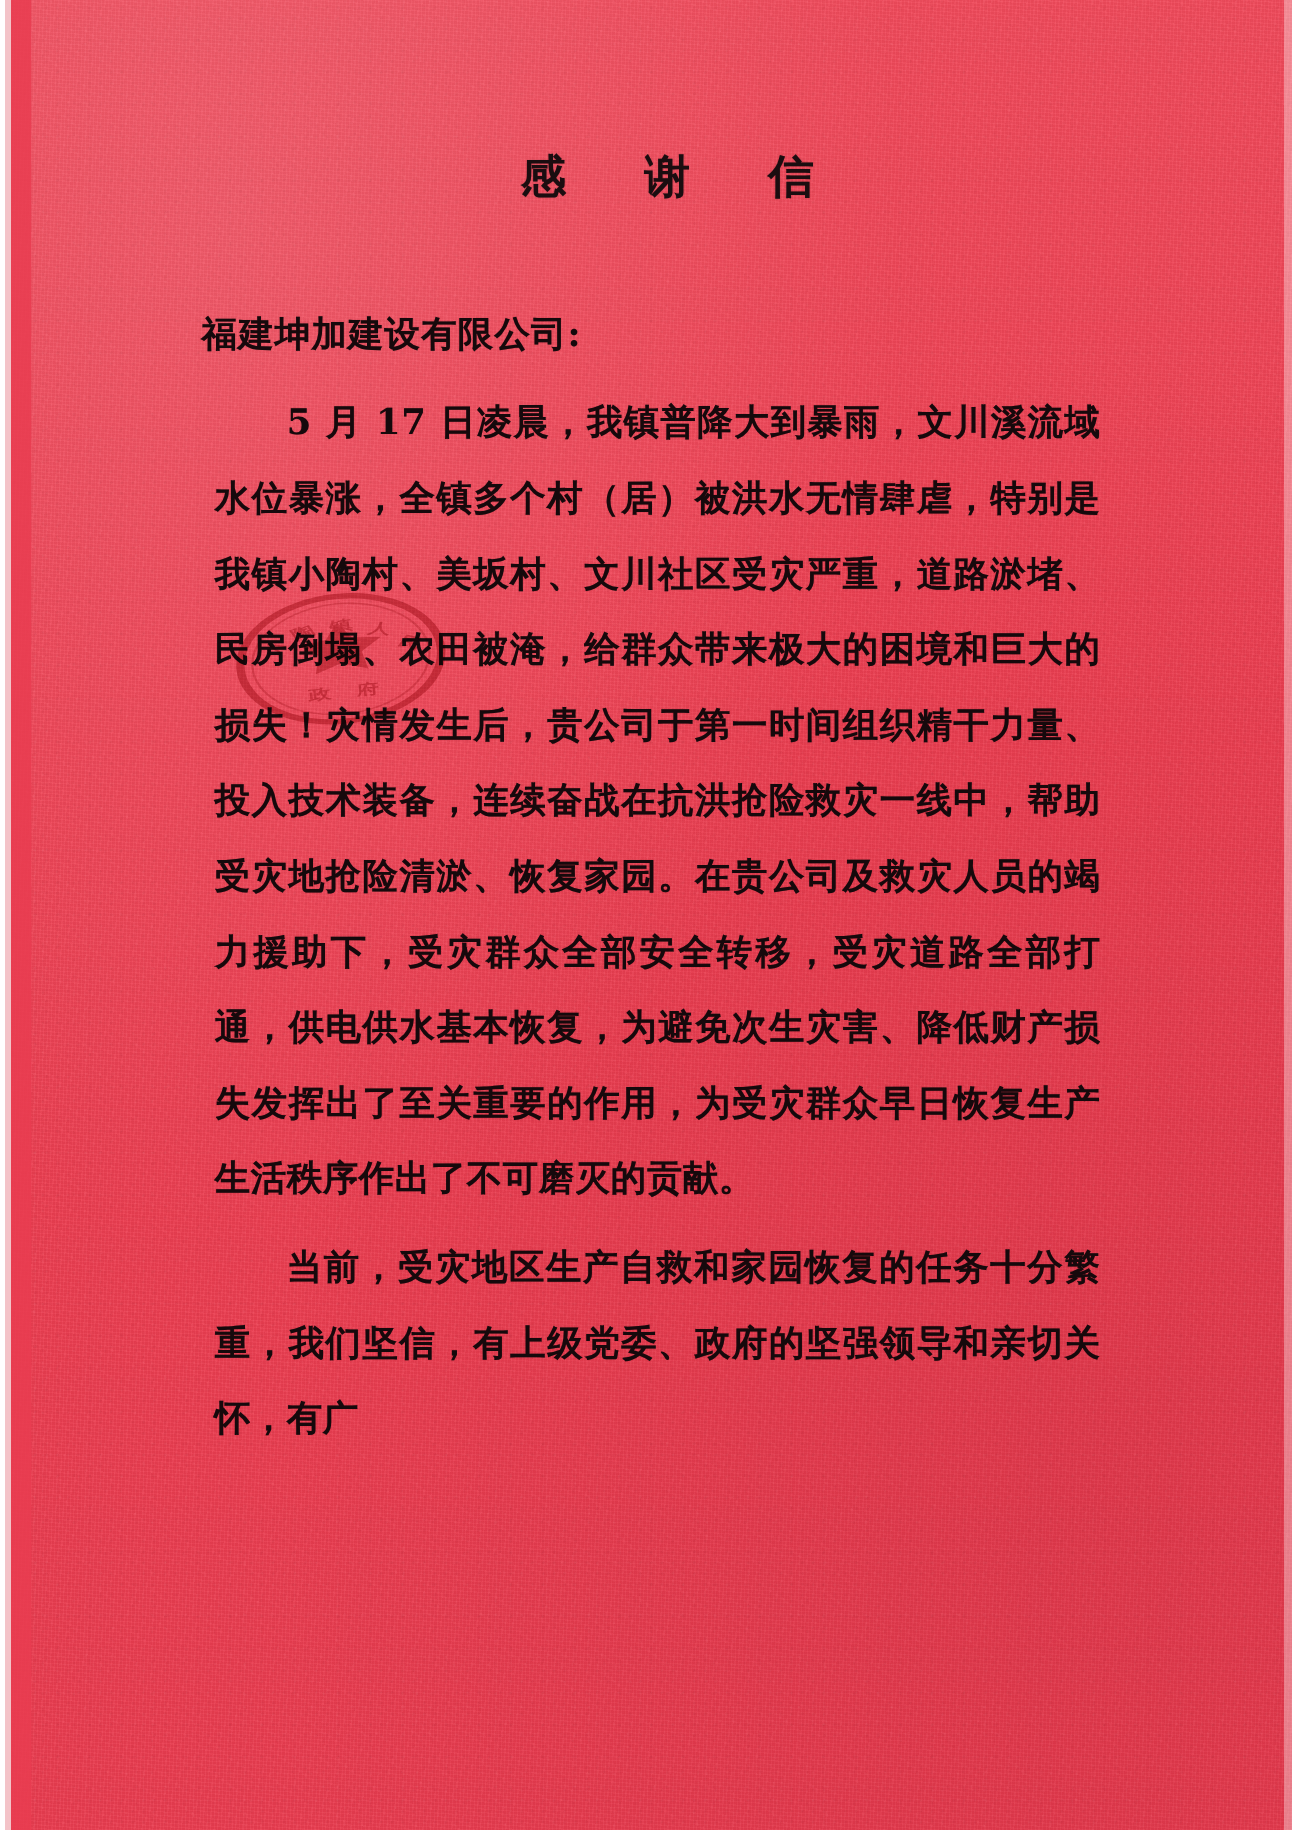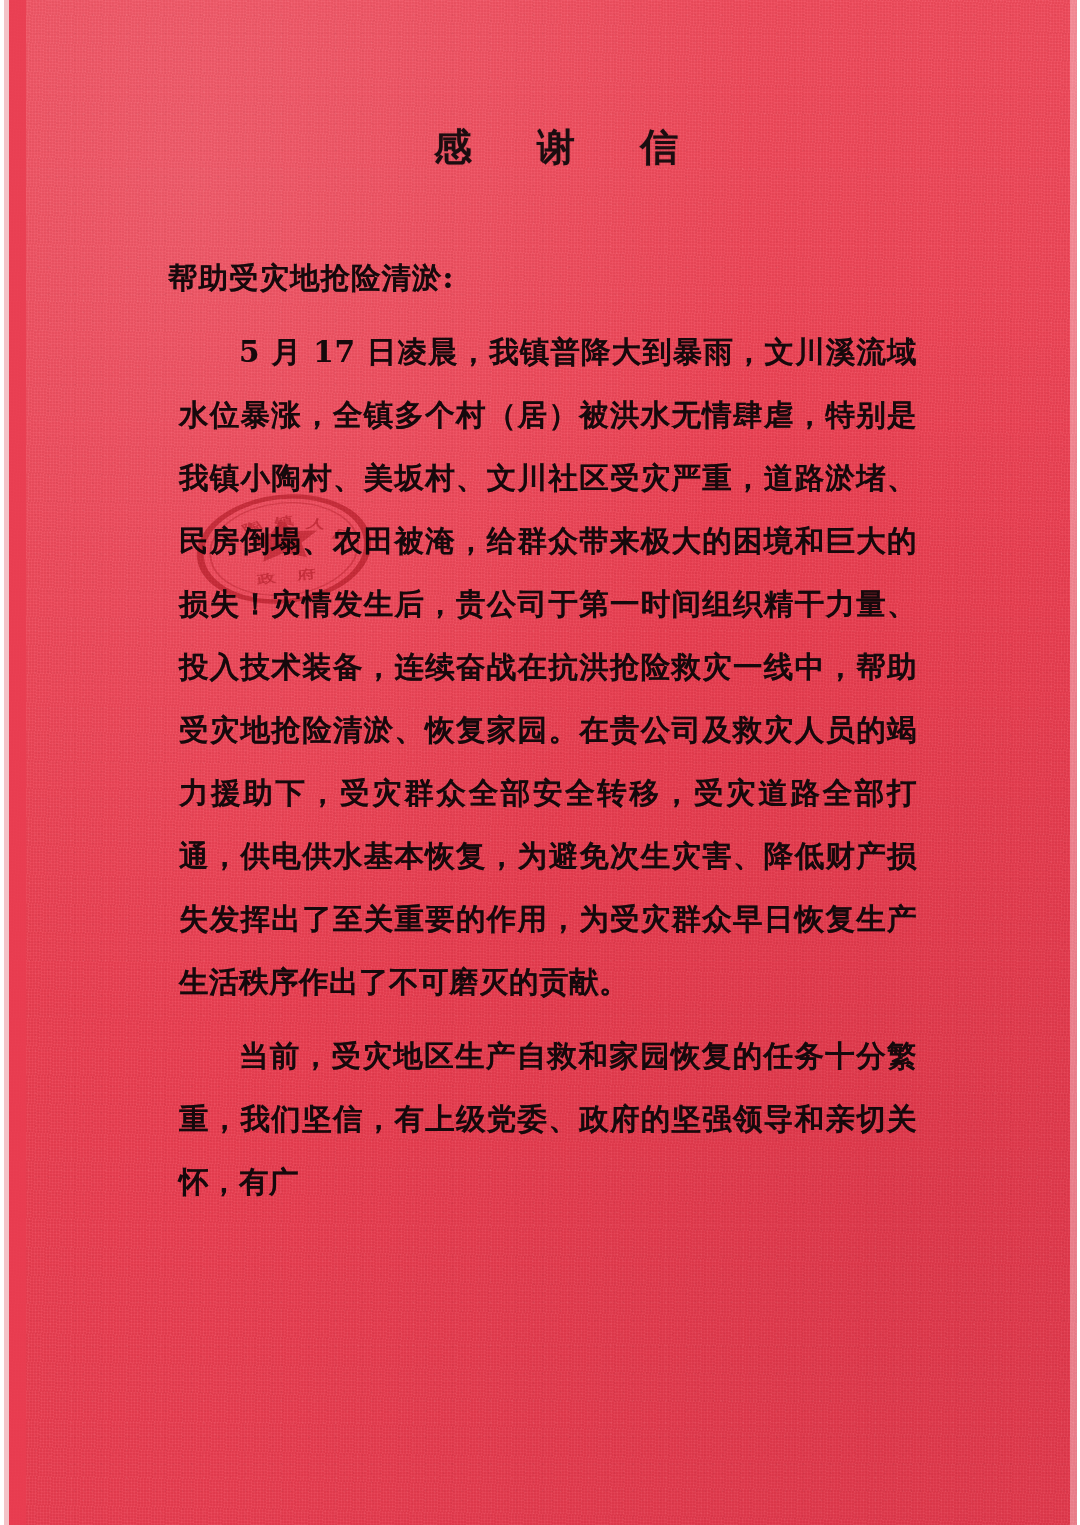--- a/index.html
+++ b/index.html
@@ -119,21 +119,21 @@
 
 <div class="page">
 
   <div class="grain"></div>
   <div class="edge-left"></div>
   <div class="edge-right"></div>
 
   <div class="title">感 谢 信</div>
 
   <div class="letter">
-    <p class="salutation">帮助受灾地抢险清淤:</p>
+    <p class="salutation">福建坤加建设有限公司:</p>
     <p class="para">5 月 17 日凌晨，我镇普降大到暴雨，文川溪流域水位暴涨，全镇多个村（居）被洪水无情肆虐，特别是我镇小陶村、美坂村、文川社区受灾严重，道路淤堵、民房倒塌、农田被淹，给群众带来极大的困境和巨大的损失！灾情发生后，贵公司于第一时间组织精干力量、投入技术装备，连续奋战在抗洪抢险救灾一线中，帮助受灾地抢险清淤、恢复家园。在贵公司及救灾人员的竭力援助下，受灾群众全部安全转移，受灾道路全部打通，供电供水基本恢复，为避免次生灾害、降低财产损失发挥出了至关重要的作用，为受灾群众早日恢复生产生活秩序作出了不可磨灭的贡献。</p>
     <p class="para">当前，受灾地区生产自救和家园恢复的任务十分繁重，我们坚信，有上级党委、政府的坚强领导和亲切关怀，有广</p>
   </div>
 
   <div class="seal">
     <svg width="352" height="178" viewBox="0 0 352 178" xmlns="http://www.w3.org/2000/svg">
       <g transform="translate(176,89) rotate(-6) scale(1,0.62) translate(-176,-89)">
         <circle cx="176" cy="89" r="84" fill="none" stroke="#a8152a" stroke-width="7" opacity="0.85"></circle>
         <circle cx="176" cy="89" r="74" fill="none" stroke="#a8152a" stroke-width="2" opacity="0.5"></circle>
         <path d="M176 40 l11 22 24 3 -17 17 4 24 -22 -11 -22 11 4 -24 -17 -17 24 -3z" fill="#a8152a" opacity="0.75"></path>

